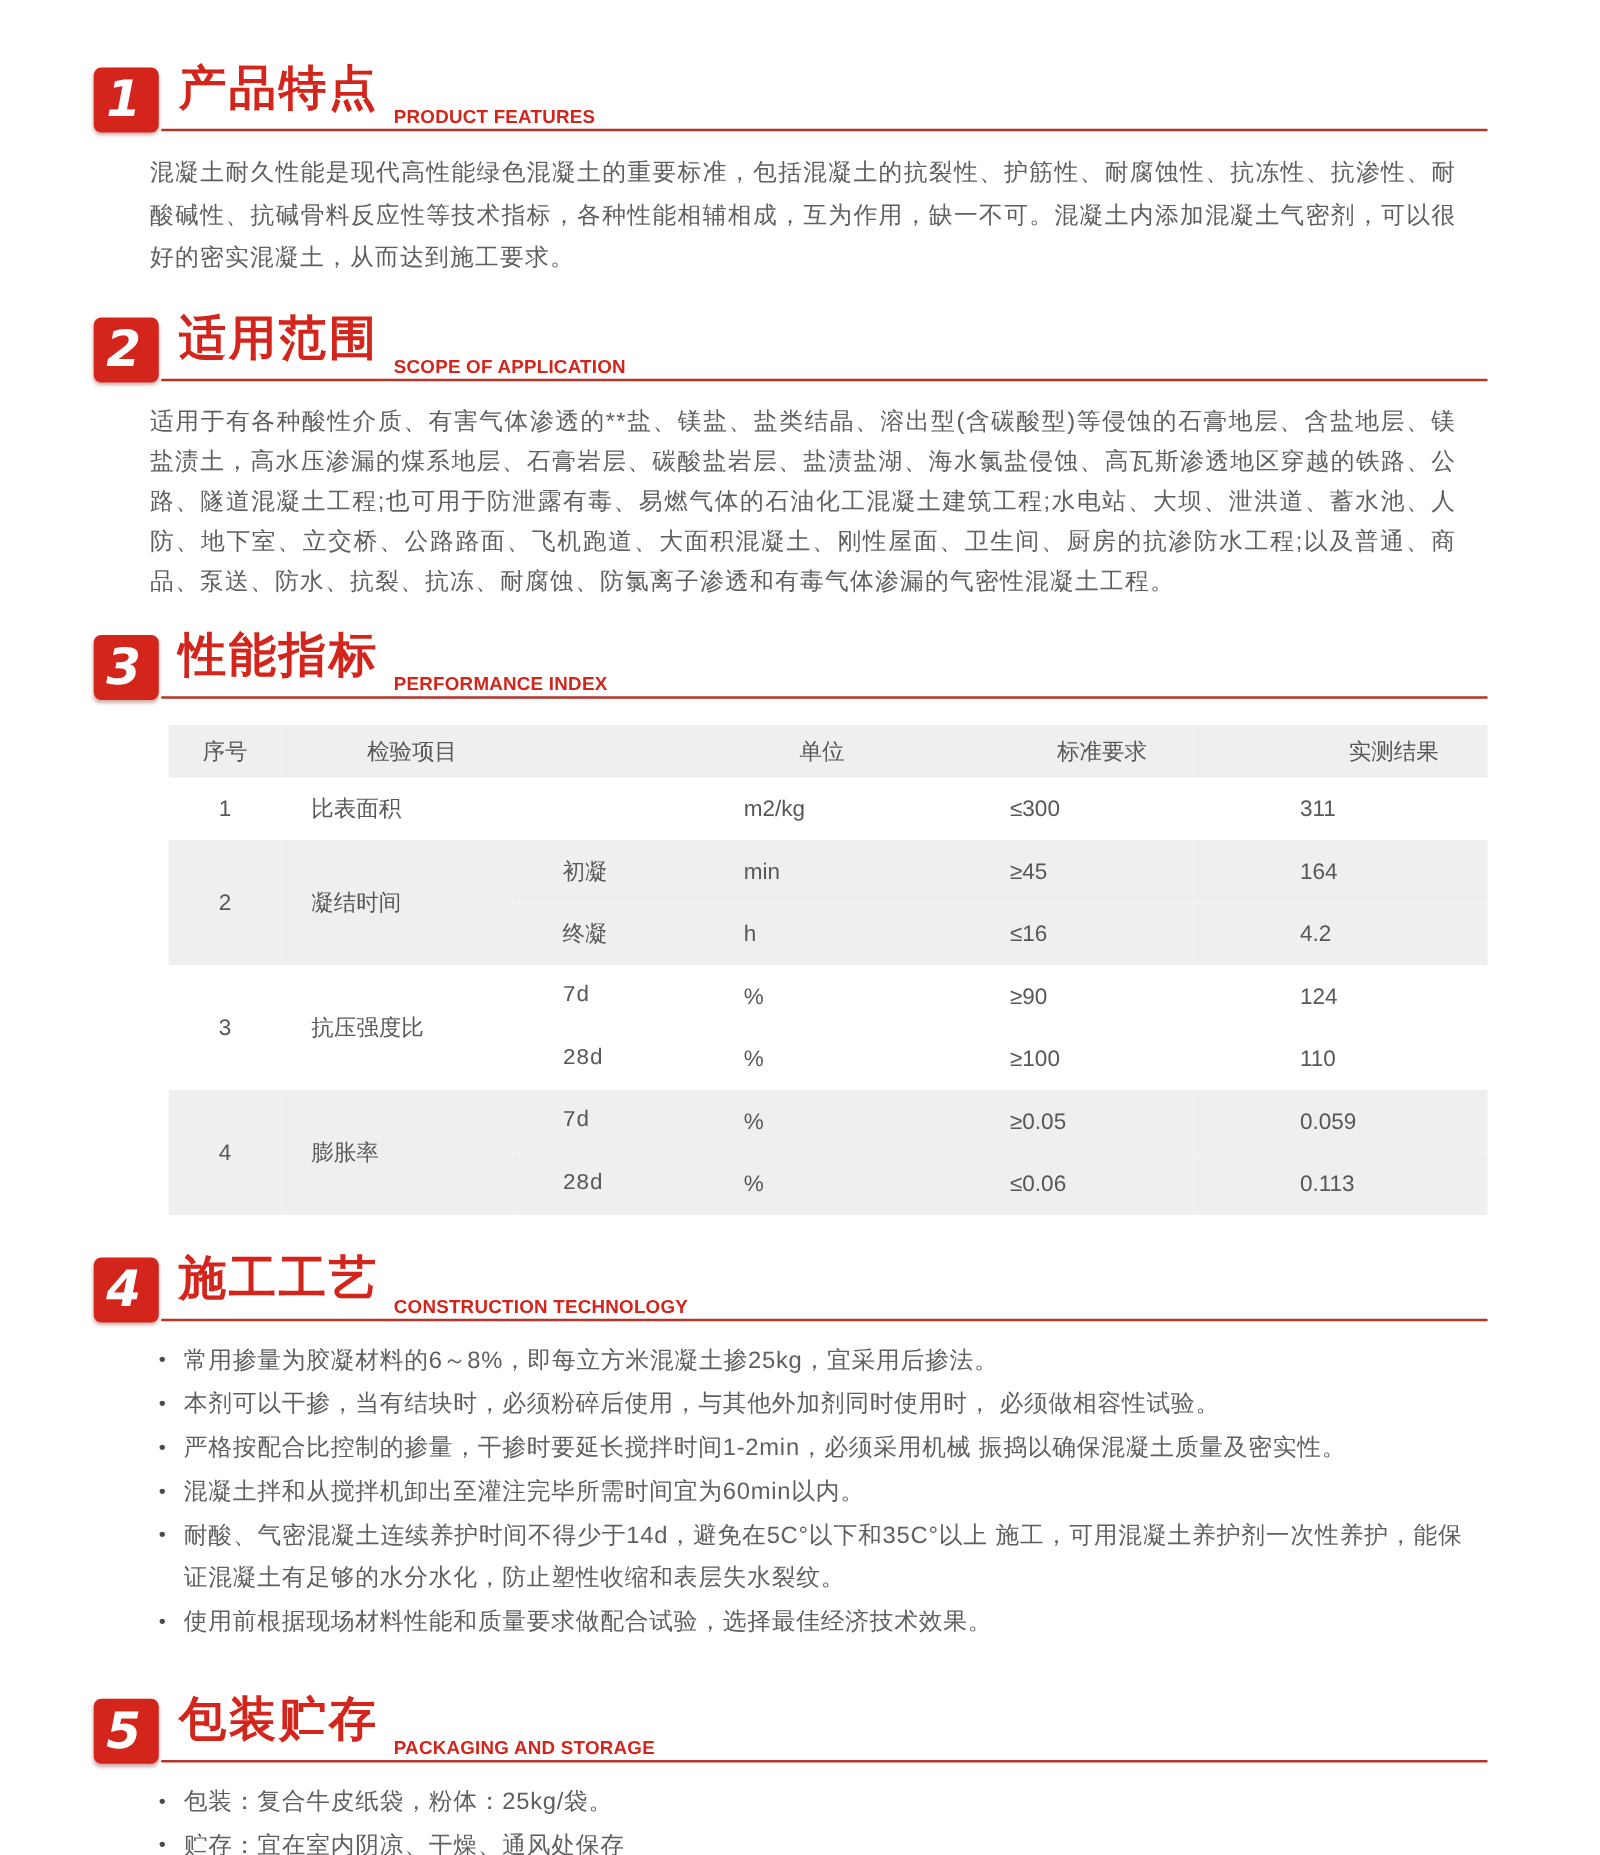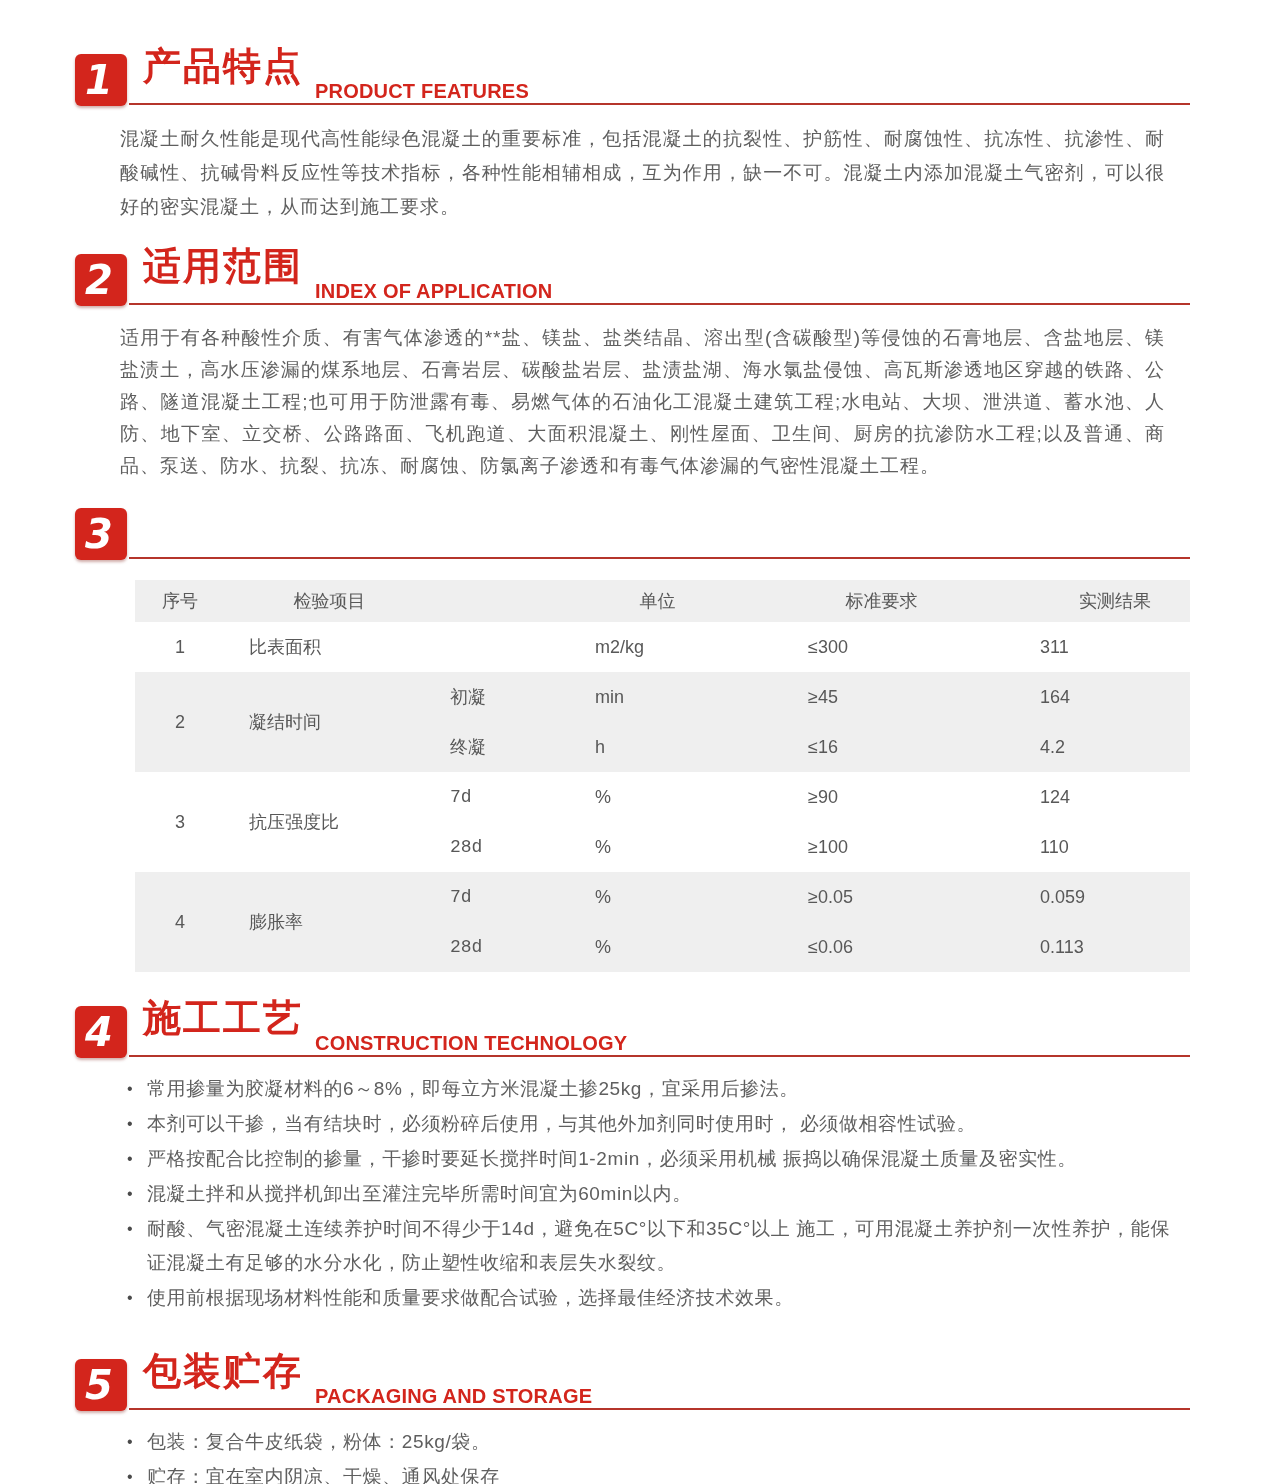--- a/index.html
+++ b/index.html
@@ -25,21 +25,21 @@
     font-family:"DejaVu Sans", sans-serif;font-style:italic;font-weight:bold;
     font-size:40px;border-radius:6px;box-shadow:0 2px 3px rgba(120,20,12,0.35);
     flex:0 0 auto;position:relative;z-index:2;padding-right:4px;
   }
   .sec-titles{display:flex;align-items:flex-start;margin-left:16px;padding-bottom:3px;}
   .sec-title{
     font-size:38px;font-weight:800;color:var(--accent);line-height:1;
     letter-spacing:2px;
   }
   .sec-sub{
-    font-size:20px;font-weight:700;color:var(--accent);line-height:1;
+    font-size:15px;font-weight:700;color:var(--accent);line-height:1;
     margin-left:12px;padding-bottom:2px;letter-spacing:0.2px;margin-top:34px;
   }
   .sec-line{
     position:absolute;left:54px;right:0;bottom:1px;height:2px;
     background:var(--line);z-index:1;
   }
   
   .para{
     margin:16px 25px 0 45px;
     font-size:19px;line-height:34px;color:var(--body-text);
@@ -93,30 +93,34 @@
     </div>
     <p class="para">混凝土耐久性能是现代高性能绿色混凝土的重要标准，包括混凝土的抗裂性、护筋性、耐腐蚀性、抗冻性、抗渗性、耐酸碱性、抗碱骨料反应性等技术指标，各种性能相辅相成，互为作用，缺一不可。混凝土内添加混凝土气密剂，可以很好的密实混凝土，从而达到施工要求。</p>
   </div>
 
   <div class="sec sec-2">
     <div class="sec-header">
       <div class="sec-num">2</div>
       <div class="sec-line"></div>
       <div class="sec-titles">
         <span class="sec-title">适用范围</span>
-        <span class="sec-sub">INDEX OF APPLICATION</span>
+        <span class="sec-sub">SCOPE OF APPLICATION</span>
       </div>
     </div>
     <p class="para tight">适用于有各种酸性介质、有害气体渗透的**盐、镁盐、盐类结晶、溶出型(含碳酸型)等侵蚀的石膏地层、含盐地层、镁盐渍土，高水压渗漏的煤系地层、石膏岩层、碳酸盐岩层、盐渍盐湖、海水氯盐侵蚀、高瓦斯渗透地区穿越的铁路、公路、隧道混凝土工程;也可用于防泄露有毒、易燃气体的石油化工混凝土建筑工程;水电站、大坝、泄洪道、蓄水池、人防、地下室、立交桥、公路路面、飞机跑道、大面积混凝土、刚性屋面、卫生间、厨房的抗渗防水工程;以及普通、商品、泵送、防水、抗裂、抗冻、耐腐蚀、防氯离子渗透和有毒气体渗漏的气密性混凝土工程。</p>
   </div>
 
   <div class="sec sec-3">
     <div class="sec-header">
       <div class="sec-num">3</div>
       <div class="sec-line"></div>
+      <div class="sec-titles">
+        <span class="sec-title">性能指标</span>
+        <span class="sec-sub">PERFORMANCE INDEX</span>
+      </div>
     </div>
 
     <table class="perf-table">
       <thead>
         <tr>
           <th class="c-no">序号</th>
           <th class="c-item">检验项目</th>
           <th class="c-sub"></th>
           <th class="c-unit">单位</th>
           <th class="c-std">标准要求</th>

